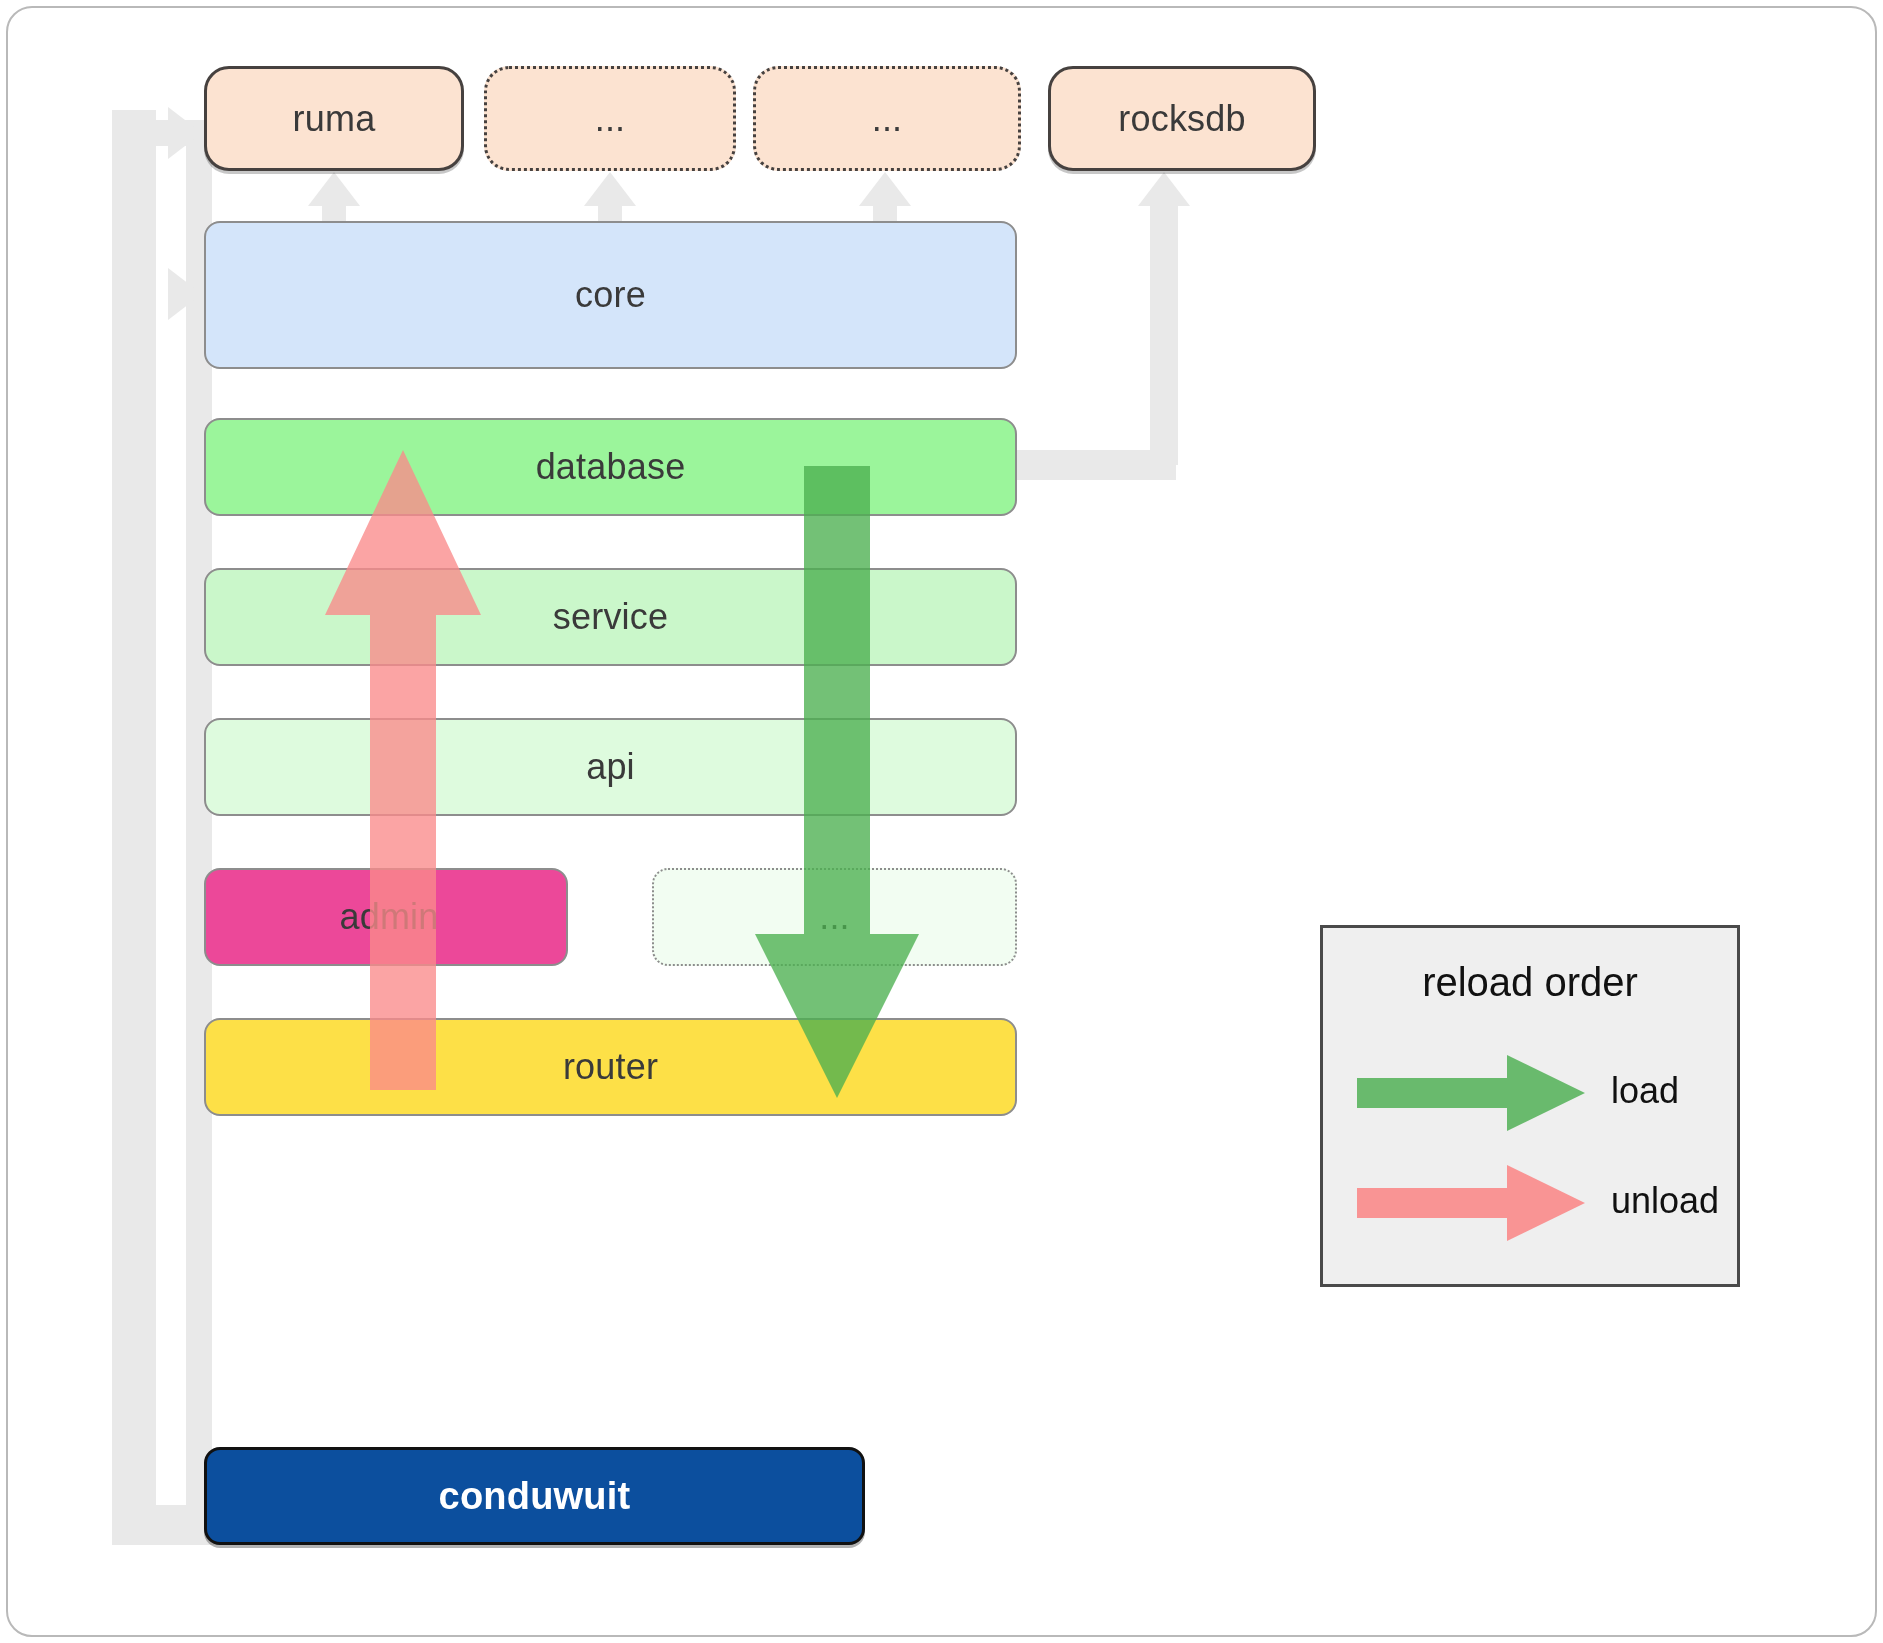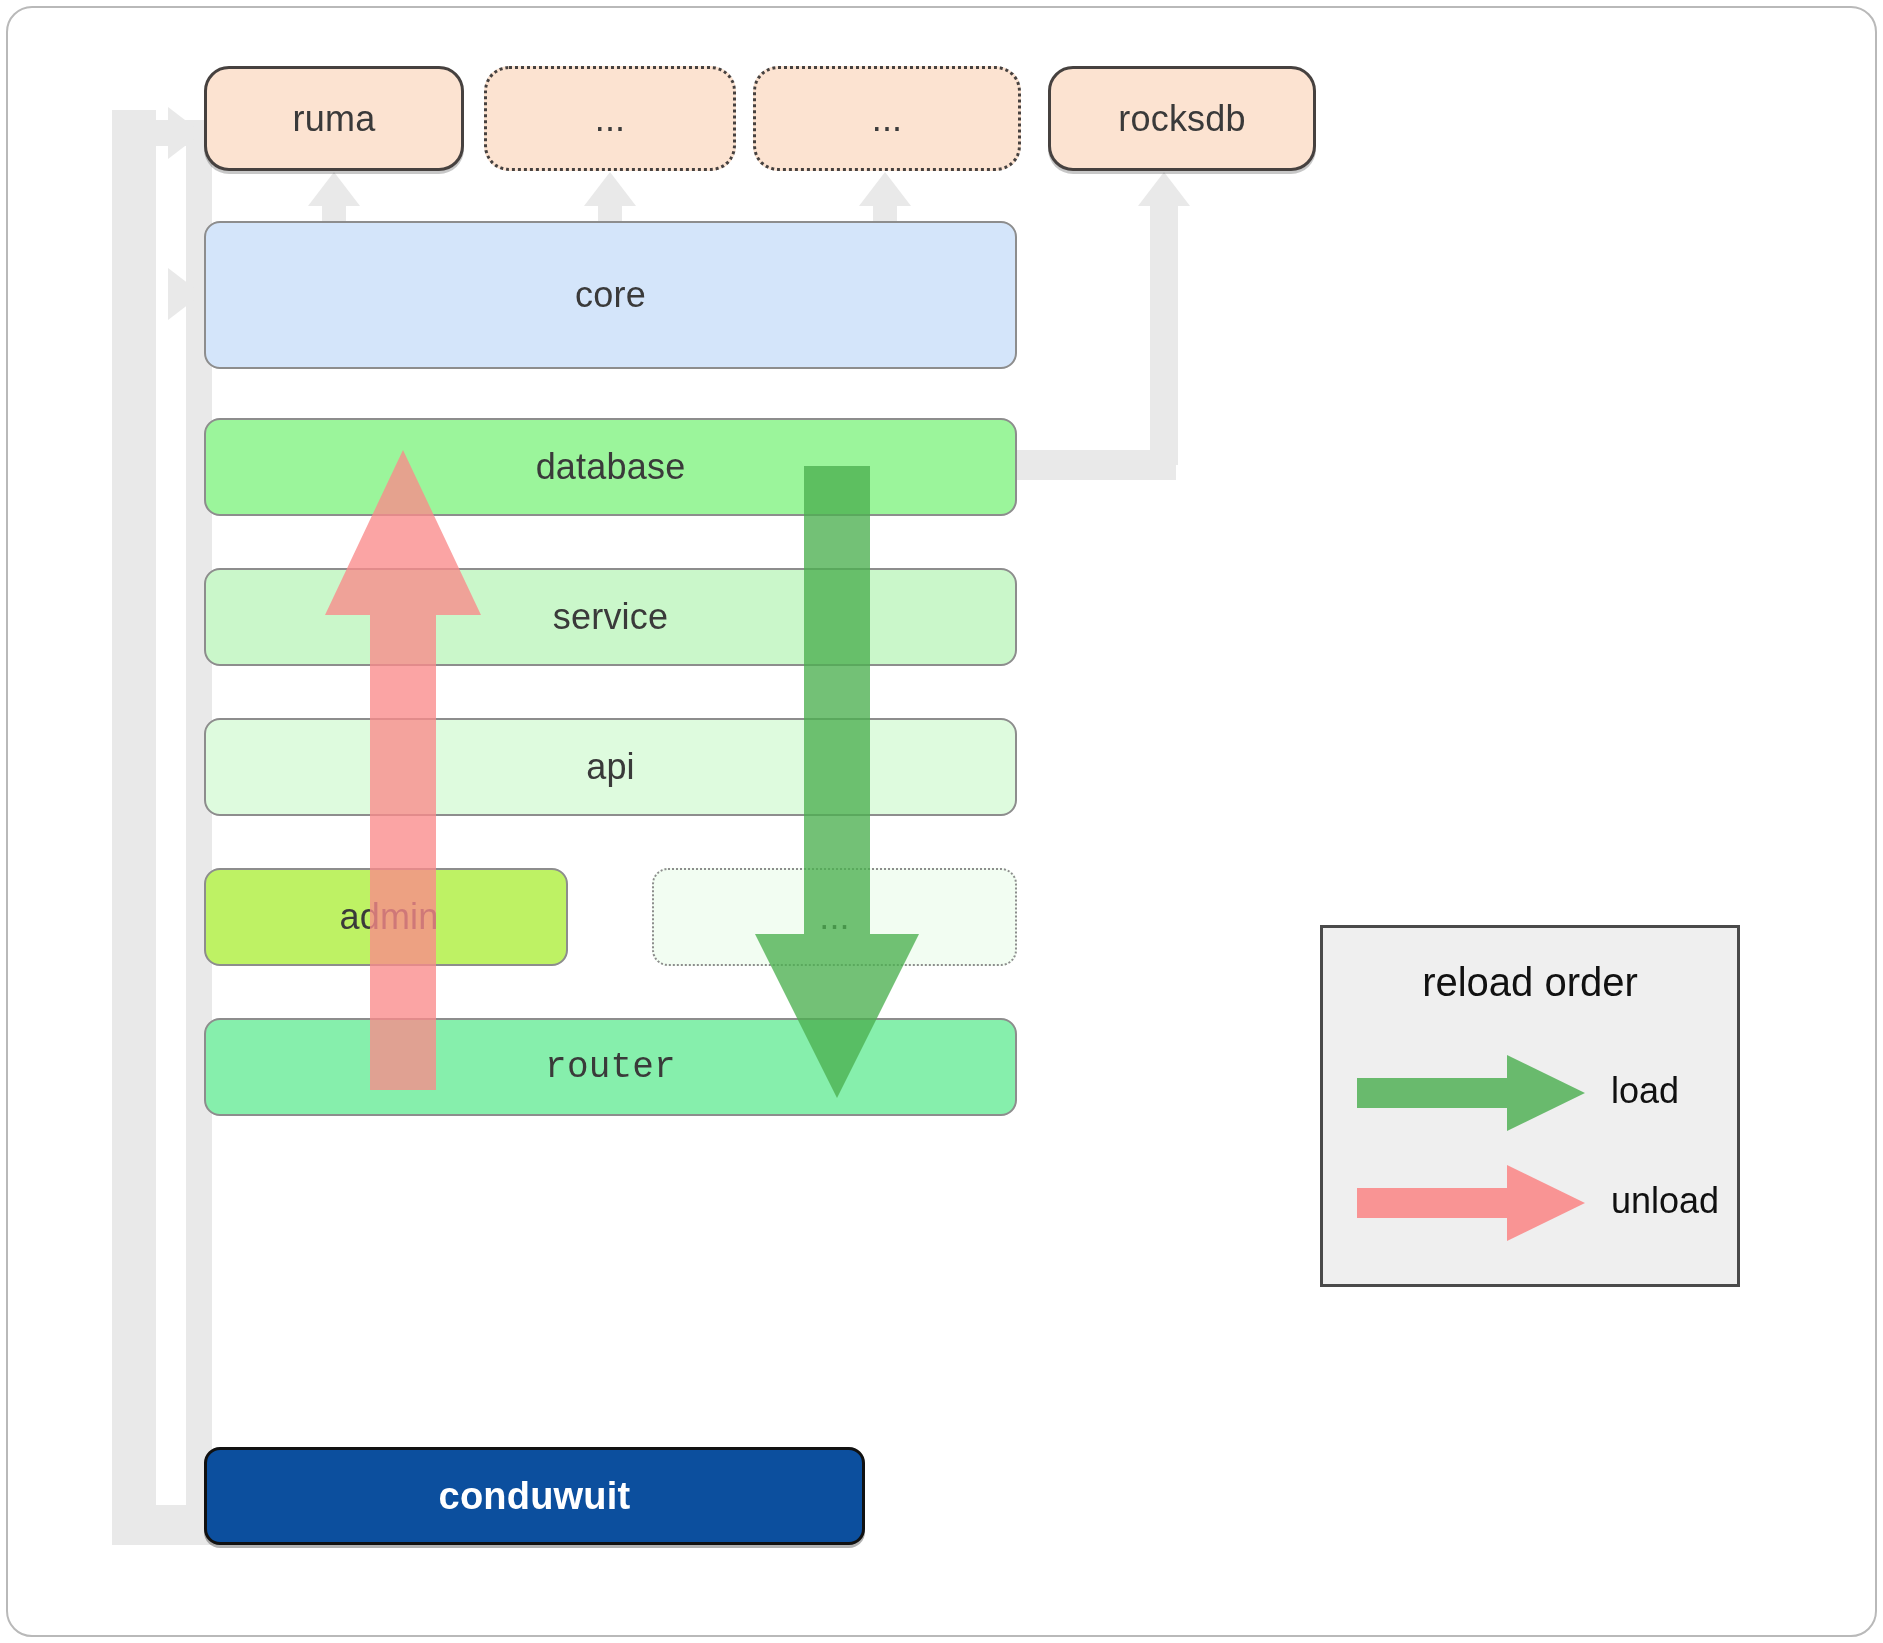--- a/index.html
+++ b/index.html
@@ -49,23 +49,23 @@
   .layer{
     border:2px solid #8d8d8d;
     border-radius:16px;
   }
   .layer.dotted{border:2px dotted #8d8d8d;}
 
   .c-core{background:#d4e5fa;}
   .c-database{background:#9bf59b;}
   .c-service{background:#caf7ca;}
   .c-api{background:#defbde;}
-  .c-admin{background:#bef264;padding-left:6px;}
+  .c-admin{background:#ec4899;padding-left:6px;}
   .c-dots{background:#f2fdf2;}
-  .c-router{background:#86efac;font-family:Liberation Mono, monospace;}
+  .c-router{background:#fde047;}
 
   .root{
     background:#0c4f9e;
     border:3px solid #111111;
     border-radius:16px;
     color:#ffffff;
     font-size:38px;
     font-weight:bold;
     box-shadow:0 3px 0 rgba(0,0,0,.3);
   }

